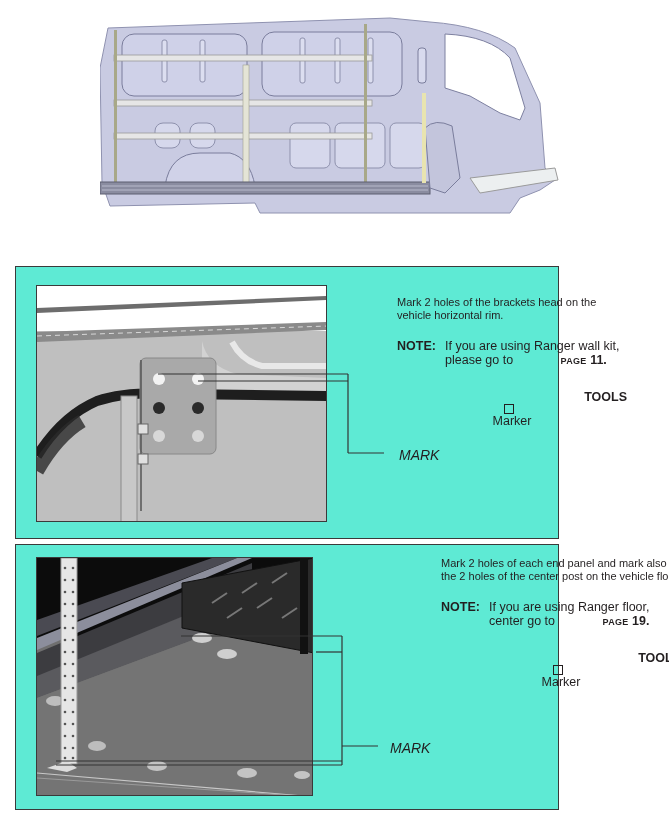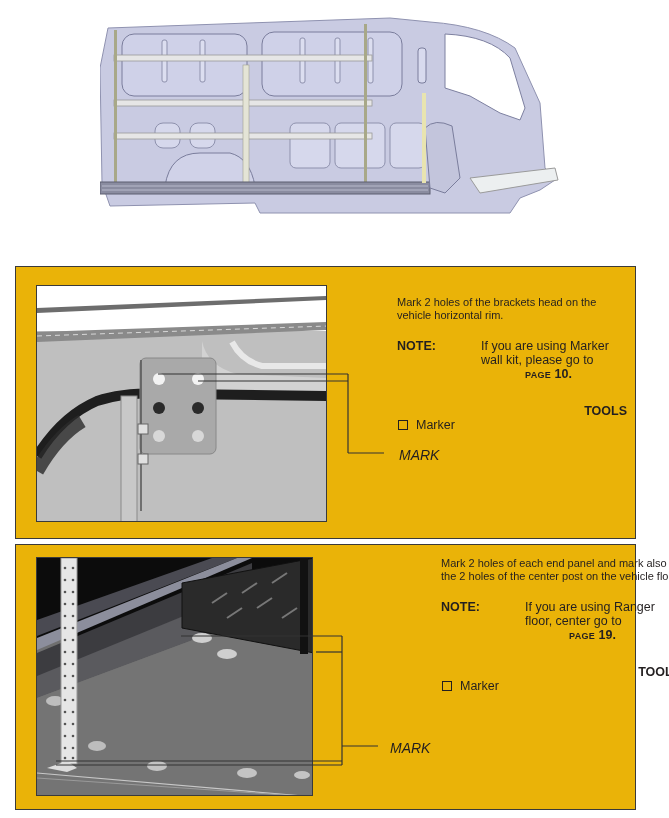--- a/index.html
+++ b/index.html
@@ -3,42 +3,42 @@
   <meta charset="utf-8">
   <style>
     html, body { margin: 0; padding: 0; background: #ffffff; }
     body { width: 669px; height: 818px; position: relative; overflow: hidden;
            font-family: "Liberation Sans", sans-serif; color: #231f20; }
 
     
     .van { position: absolute; left: 100px; top: 8px; width: 470px; height: 210px; }
 
     
-    .step { position: absolute; left: 15px; width: 621px; border: 1.5px solid #3a3a3a; box-sizing: border-box; background: #eab308; }
+    .step { position: absolute; left: 15px; width: 544px; border: 1.5px solid #3a3a3a; box-sizing: border-box; background: #5eead4; }
     .step1 { top: 266px; height: 273px; }
     .step2 { top: 544px; height: 266px; }
 
     .photo { position: absolute; overflow: hidden; border: 1.5px solid #3a3a3a; box-sizing: border-box; }
     .step1 .photo { left: 20px; top: 18px; width: 291px; height: 237px; }
     .step2 .photo { left: 20px; top: 12px; width: 277px; height: 239px; }
     .photo svg { display: block; }
 
     .leaders { position: absolute; left: 0; top: 0; pointer-events: none; }
 
     .text { position: absolute; font-size: 11px; line-height: 13px; }
     .step1 .text { left: 381px; top: 29px; width: 230px; }
     .step2 .text { left: 381px; top: 12px; width: 240px; margin-left: 44px; }
     .instr { margin: 0; }
-    .note { margin-top: 17px; font-size: 12.5px; line-height: 14px; display: flex; gap: 36px; }
+    .note { margin-top: 17px; font-size: 12.5px; line-height: 14px; display: flex; }
     .note-label { font-weight: bold; width: 48px; flex: none; }
     .note-body { flex: 1; }
     .page-ref { font-weight: bold; }
     .page-word { font-size: 9px; font-weight: bold; letter-spacing: 0.3px; padding-left: 44px; }
     .tools-h { margin-top: 22px; font-weight: bold; font-size: 12.5px; line-height: 14px; text-align: right; }
-    .tool-item { font-size: 12.5px; line-height: 14px; display: flex; align-items: center; }
+    .tool-item { font-size: 12.5px; line-height: 14px; display: flex; align-items: center; flex-direction: column; }
     .checkbox { display: inline-block; width: 8px; height: 8px; border: 1.4px solid #231f20; margin: 0 8px 0 1px; }
     .mark { position: absolute; font-size: 14px; color: #231f20; font-style: italic; }
     .step1 .mark { left: 383px; top: 180px; }
     .step2 .mark { left: 374px; top: 195px; }
   </style>
 </head>
 <body>
 
 <div class="van">
   <svg width="470" height="210" viewBox="0 0 470 210">
@@ -119,23 +119,23 @@
     <line x1="142" y1="107" x2="332" y2="107" stroke="#333" stroke-width="1.2"></line>
     <line x1="182" y1="114" x2="332" y2="114" stroke="#333" stroke-width="1.2"></line>
     <line x1="332" y1="107" x2="332" y2="186" stroke="#333" stroke-width="1.2"></line>
     <line x1="332" y1="186" x2="368" y2="186" stroke="#333" stroke-width="1.2"></line>
   </svg>
   <div class="text">
     <p class="instr">Mark 2 holes of the brackets head on the vehicle horizontal rim.</p>
     <div class="note">
       <span class="note-label">NOTE:</span>
       <span class="note-body">
-        <span>If you are using Marker wall kit, please go to</span>
+        <span>If you are using Ranger wall kit, please go to</span>
         <span class="page-word">PAGE</span>
-        <span class="page-ref">10.</span>
+        <span class="page-ref">11.</span>
       </span>
     </div>
     <div class="tools-h">TOOLS</div>
     <div class="tool-item">
       <span class="checkbox"></span>
       <span>Marker</span>
     </div>
   </div>
   <div class="mark">MARK</div>
 </div>

